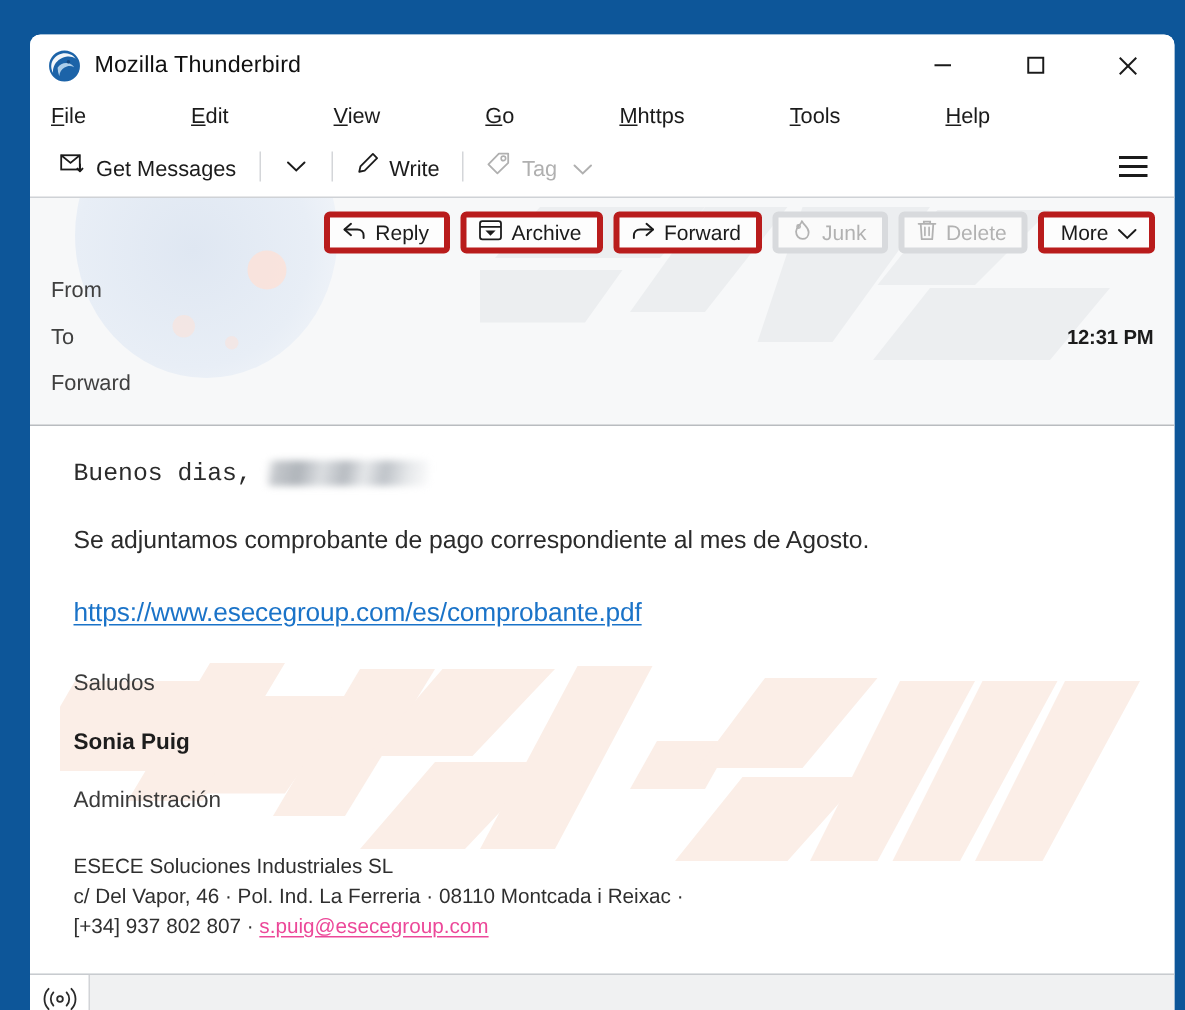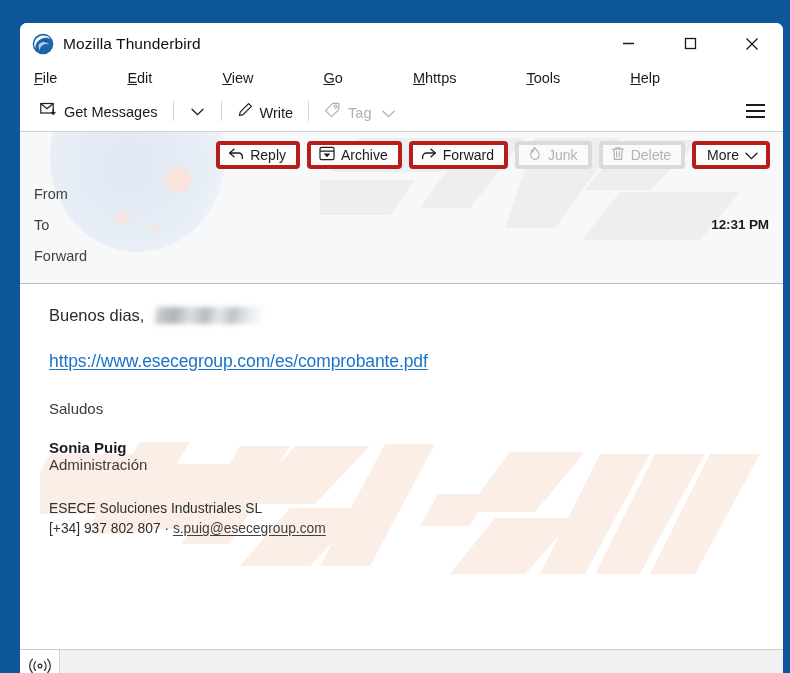--- a/index.html
+++ b/index.html
@@ -229,20 +229,21 @@
   }
   .body-content { position: relative; z-index: 3; }
 
   .p-greet {
     font-size: 16.5px;
     color: #2b2b2b;
     display: flex;
     align-items: center;
     gap: 2px;
     margin-bottom: 26px;
+    font-family: Liberation Mono, monospace;
   }
   .redacted {
     display: inline-block;
     width: 108px; height: 17px;
     margin-left: 8px;
     border-radius: 2px;
     background: linear-gradient(100deg,
         rgba(196,199,203,.0) 0%,
         rgba(186,190,195,.85) 6%,
         rgba(171,176,182,.95) 20%,
@@ -272,33 +273,34 @@
   }
   .p-saludos {
     font-size: 15px;
     color: #3a3a3a;
     margin-bottom: 22px;
   }
   .p-name {
     font-size: 15px;
     color: #1d1d1d;
     font-weight: bold;
+    margin-bottom: 22px;
   }
   .p-role {
     font-size: 15px;
     color: #3a3a3a;
     margin-bottom: 26px;
   }
   .sig-block {
     font-size: 13.8px;
     color: #2f2f2f;
     line-height: 1.45;
   }
   .sig-mail {
-    color: #404040;
+    color: #ec4899;
     text-decoration: underline;
     text-underline-offset: 1.5px;
   }
 
   
   .statusbar {
     height: 32px;
     background: #f0f1f2;
     border-top: 1px solid #c8cbcf;
     display: flex;
@@ -543,29 +545,31 @@
           </g>
         </svg>
       </div>
 
       <div class="body-content">
         <div class="p-greet">
           <span>Buenos dias,</span>
           <span class="redacted"></span>
         </div>
 
+        <div class="p-line">Se adjuntamos comprobante de pago correspondiente al mes de Agosto.</div>
 
         <a class="p-link" href="#">https://www.esecegroup.com/es/comprobante.pdf</a>
 
         <div class="p-saludos">Saludos</div>
         <div class="p-name">Sonia Puig</div>
         <div class="p-role">Administración</div>
 
         <div class="sig-block">
           <div>ESECE Soluciones Industriales SL</div>
+          <div>c/ Del Vapor, 46 · Pol. Ind. La Ferreria ·  08110 Montcada i Reixac ·</div>
           <div>
             <span>[+34] 937 802 807 · </span><a class="sig-mail" href="#">s.puig@esecegroup.com</a>
           </div>
         </div>
       </div>
     </div>
 
     <div class="statusbar">
       <div class="status-icon">
         <svg width="24" height="16" viewBox="0 0 24 16">

